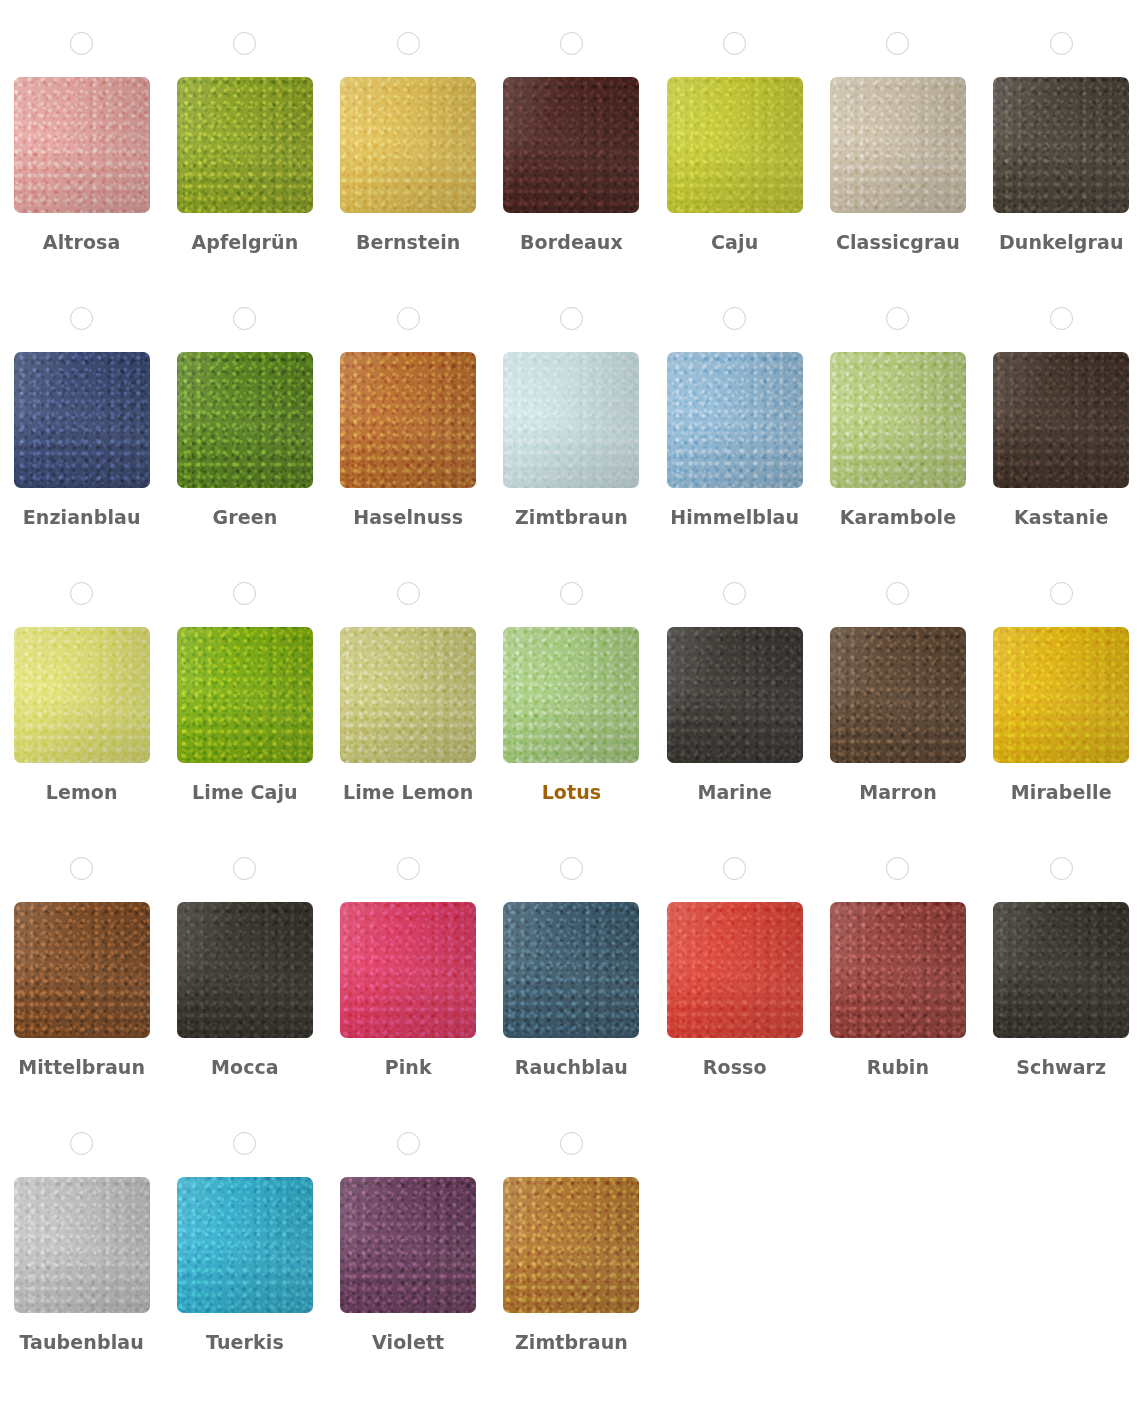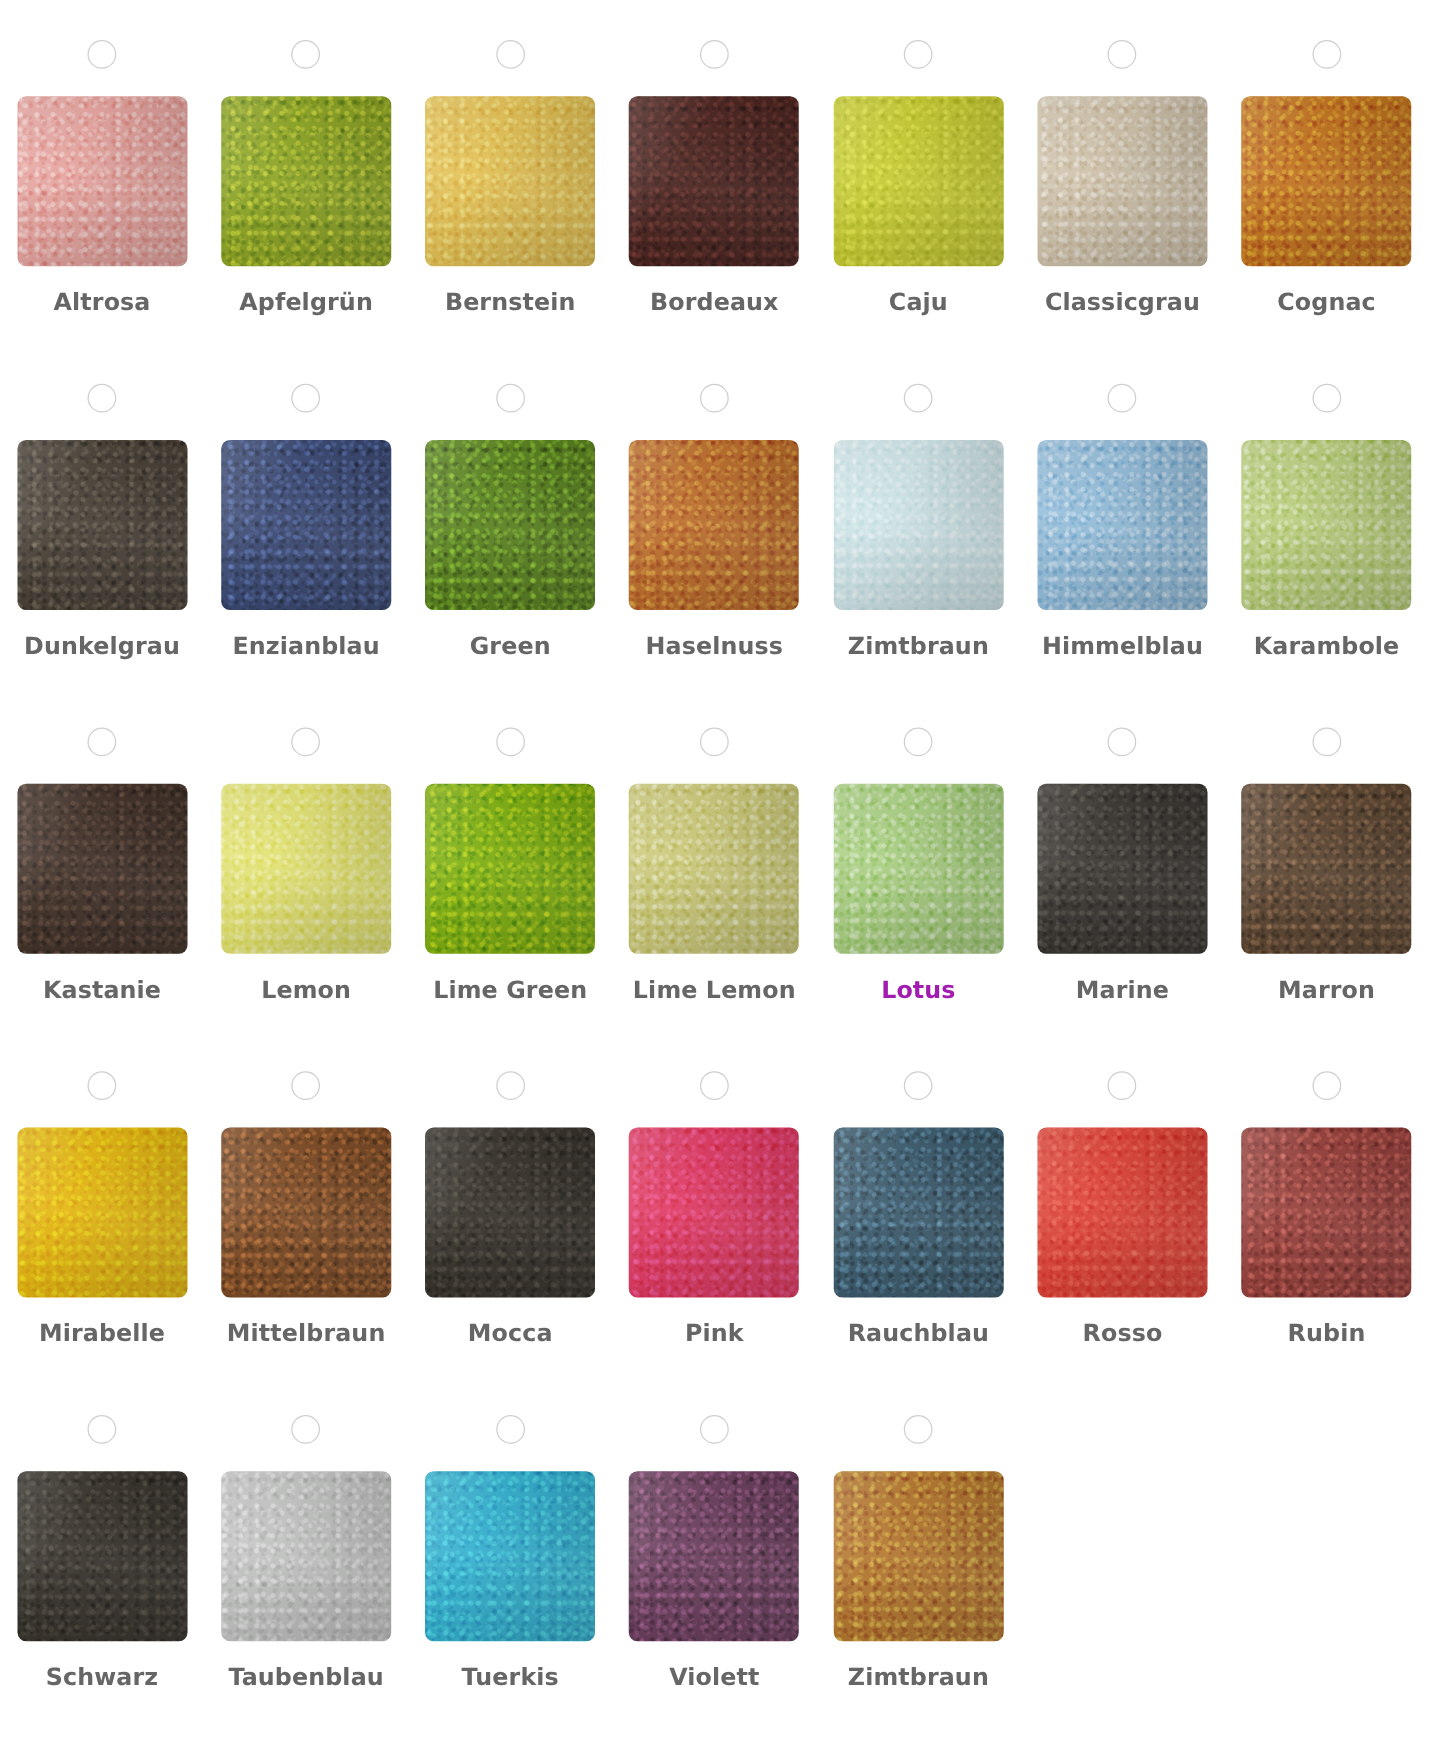--- a/index.html
+++ b/index.html
@@ -153,29 +153,20 @@
       <div class="radio-outer" style="border-color: rgb(207, 207, 207);"></div>
       <div class="swatch-chip" style="background-color: rgb(207, 194, 171);">
         <div class="grain" style="background-position: 16px 4px, 20px 10px, 24px 6px, 18px 13px, 22px 7px, 25px 11px, 19px 8px;"></div>
         <div class="grain2" style="background-position: 4px 16px, 11px 25px;"></div>
         <div class="shade"></div>
       </div>
       <div class="swatch-label" style="color: rgb(102, 102, 102); text-align: right;">Classicgrau</div>
     </div>
     <div class="swatch-cell">
       <div class="radio-outer" style="border-color: rgb(207, 207, 207);"></div>
-      <div class="swatch-chip" style="background-color: rgb(194, 115, 31);">
-        <div class="grain" style="background-position: 4px 15px, 8px 21px, 12px 17px, 6px 24px, 10px 18px, 13px 22px, 7px 19px;"></div>
-        <div class="grain2" style="background-position: 15px 4px, 22px 13px;"></div>
-        <div class="shade"></div>
-      </div>
-      <div class="swatch-label" style="color: rgb(102, 102, 102);">Cognac</div>
-    </div>
-    <div class="swatch-cell">
-      <div class="radio-outer" style="border-color: rgb(207, 207, 207);"></div>
       <div class="swatch-chip" style="background-color: rgb(74, 66, 56);">
         <div class="grain" style="background-position: 11px 9px, 15px 15px, 19px 11px, 13px 18px, 17px 12px, 20px 16px, 14px 13px;"></div>
         <div class="grain2" style="background-position: 9px 11px, 16px 20px;"></div>
         <div class="shade"></div>
       </div>
       <div class="swatch-label" style="color: rgb(102, 102, 102);">Dunkelgrau</div>
     </div>
     <div class="swatch-cell">
       <div class="radio-outer" style="border-color: rgb(207, 207, 207);"></div>
       <div class="swatch-chip" style="background-color: rgb(59, 74, 116);">
@@ -248,39 +239,39 @@
       </div>
       <div class="swatch-label" style="color: rgb(102, 102, 102);">Lemon</div>
     </div>
     <div class="swatch-cell">
       <div class="radio-outer" style="border-color: rgb(207, 207, 207);"></div>
       <div class="swatch-chip" style="background-color: rgb(126, 175, 16);">
         <div class="grain" style="background-position: 17px 6px, 21px 12px, 25px 8px, 19px 15px, 23px 9px, 26px 13px, 20px 10px;"></div>
         <div class="grain2" style="background-position: 6px 17px, 13px 26px;"></div>
         <div class="shade"></div>
       </div>
-      <div class="swatch-label" style="color: rgb(102, 102, 102);">Lime Green</div>
+      <div class="swatch-label" style="color: rgb(102, 102, 102);">Lime Caju</div>
     </div>
     <div class="swatch-cell">
       <div class="radio-outer" style="border-color: rgb(207, 207, 207);"></div>
       <div class="swatch-chip" style="background-color: rgb(203, 201, 122);">
         <div class="grain" style="background-position: 5px 0px, 9px 6px, 13px 2px, 7px 9px, 11px 3px, 14px 7px, 8px 4px;"></div>
         <div class="grain2" style="background-position: 0px 5px, 7px 14px;"></div>
         <div class="shade"></div>
       </div>
       <div class="swatch-label" style="color: rgb(102, 102, 102);">Lime Lemon</div>
     </div>
     <div class="swatch-cell">
       <div class="radio-outer" style="border-color: rgb(207, 207, 207);"></div>
       <div class="swatch-chip" style="background-color: rgb(169, 207, 130);">
         <div class="grain" style="background-position: 12px 11px, 16px 17px, 20px 13px, 14px 20px, 18px 14px, 21px 18px, 15px 15px;"></div>
         <div class="grain2" style="background-position: 11px 12px, 18px 21px;"></div>
         <div class="shade"></div>
       </div>
-      <div class="swatch-label" style="color: #a21caf;">Lotus</div>
+      <div class="swatch-label" style="color: #a16207;">Lotus</div>
     </div>
     <div class="swatch-cell">
       <div class="radio-outer" style="border-color: rgb(207, 207, 207);"></div>
       <div class="swatch-chip" style="background-color: rgb(58, 55, 50);">
         <div class="grain" style="background-position: 0px 5px, 4px 11px, 8px 7px, 2px 14px, 6px 8px, 9px 12px, 3px 9px;"></div>
         <div class="grain2" style="background-position: 5px 0px, 12px 9px;"></div>
         <div class="shade"></div>
       </div>
       <div class="swatch-label" style="color: rgb(102, 102, 102);">Marine</div>
     </div>

